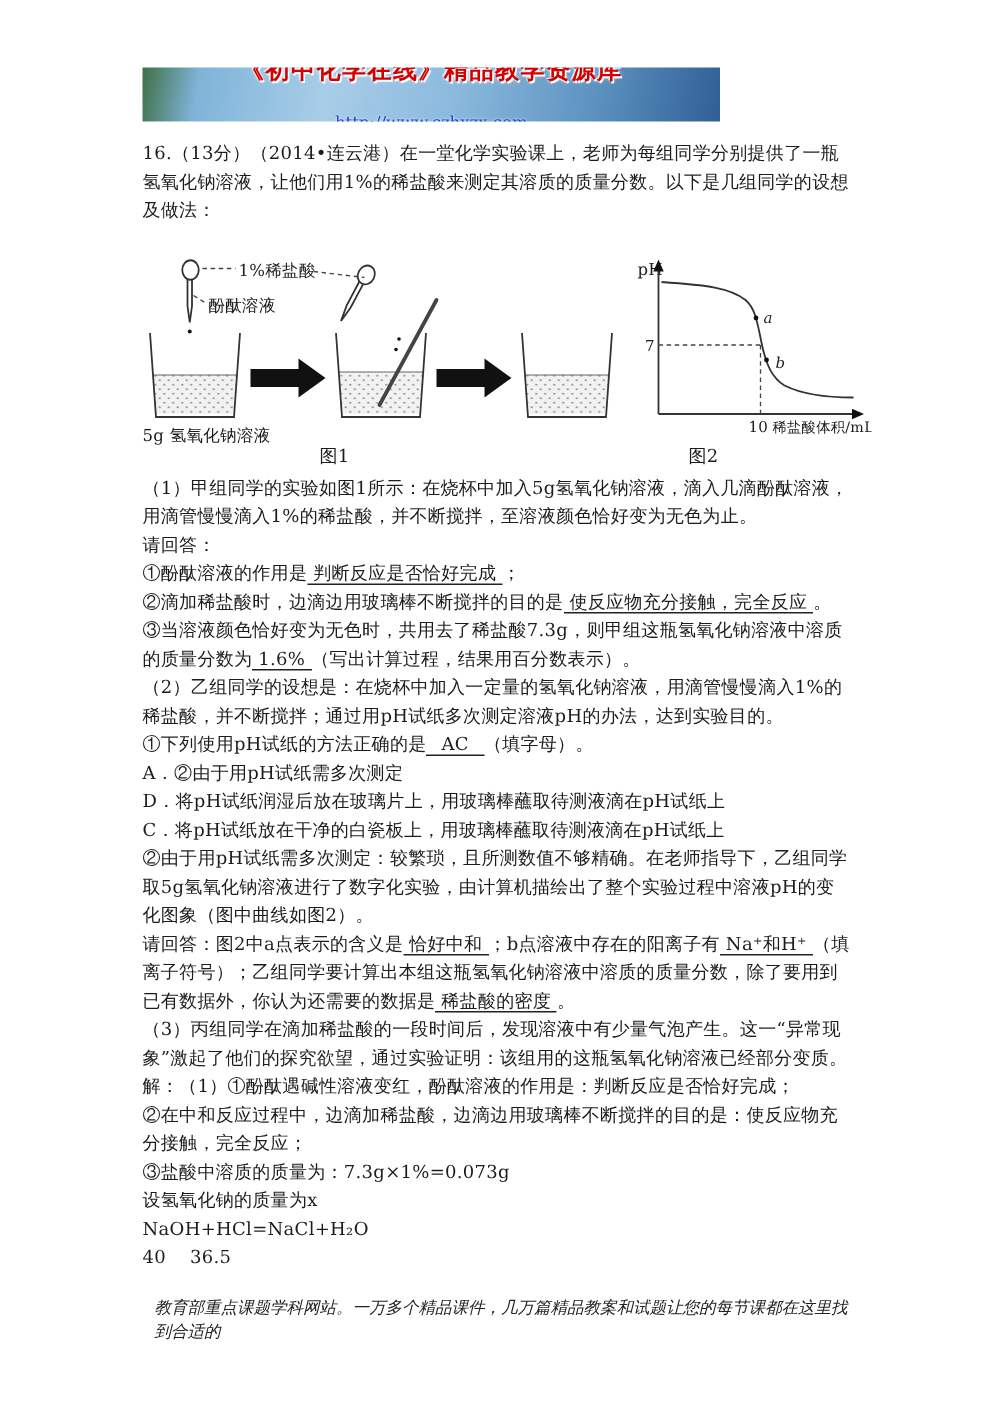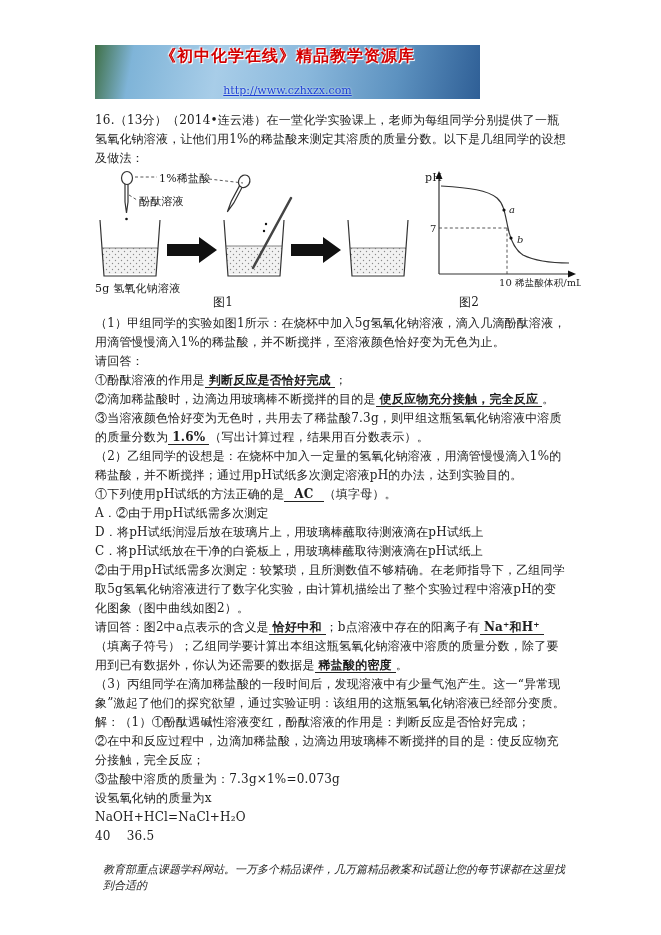--- a/index.html
+++ b/index.html
@@ -6,46 +6,46 @@
   body {
     width:661px; height:935px;
     font-family:"DejaVu Serif","Liberation Serif",serif;
     color:#1c1c1c;
     overflow:hidden;
   }
   .page { position:relative; width:661px; height:935px; padding:45px 94px 0 95px; box-sizing:border-box; }
 
   
   .banner {
-    width:385px; height:54px; position:relative; overflow:hidden;
+    width:385px; height:36px; position:relative; overflow:hidden;
     background:linear-gradient(100deg,#3f7046 0%,#7fb4d8 10%,#a8cde8 32%,#8ab8dc 55%,#5d92c0 78%,#2f5f96 100%);
     display:flex; flex-direction:column; align-items:center; justify-content:center;
   }
   .banner-title {
     font-size:16px; font-weight:bold; color:#d40000; letter-spacing:1px; line-height:1;
     text-shadow:1px 1px 0 #ffffff, -1px -1px 0 rgba(255,255,255,.65), 0 0 3px #ffffff;
     white-space:nowrap;
   }
   .banner-url {
     font-size:11px; color:#1a3fd4; line-height:1; margin-top:21px;
     text-shadow:0 0 2px #ffffff;
     text-decoration:underline;
   }
 
   
   .body-text { margin-top:12px; font-size:12px; line-height:19px; letter-spacing:.2px; }
   p.para { margin:0; }
   p.pre { white-space:pre; }
   .gap-top { margin-top:8px; }
   .gap-top-sm { margin-top:4px; }
-  .ans { border-bottom:1px solid #222; font-weight:bold; padding:0 4px; }
+  .ans { border-bottom:1px solid #222; font-weight:normal; padding:0 4px; }
   .ans-wide { padding:0 10px; }
 
   
-  .figures { position:relative; height:140px; margin:0 0 6px 0; }
+  .figures { position:relative; height:140px; margin:20px 0 6px 0; }
   .fig1 { position:absolute; left:0; top:0; }
   .fig2 { position:absolute; left:328px; top:0; }
   svg text { font-family:"DejaVu Serif","Liberation Serif",serif; fill:#1c1c1c; }
   svg .ln { stroke:#333; stroke-width:1.2; fill:none; }
   svg .dash { stroke:#444; stroke-width:.9; fill:none; stroke-dasharray:3,2.4; }
   svg .liquid-bg { fill:#f2f2f2; stroke:none; }
   svg .liquid-top { stroke:#666; stroke-width:.8; }
   svg .solid { fill:#111; stroke:none; }
 
   

